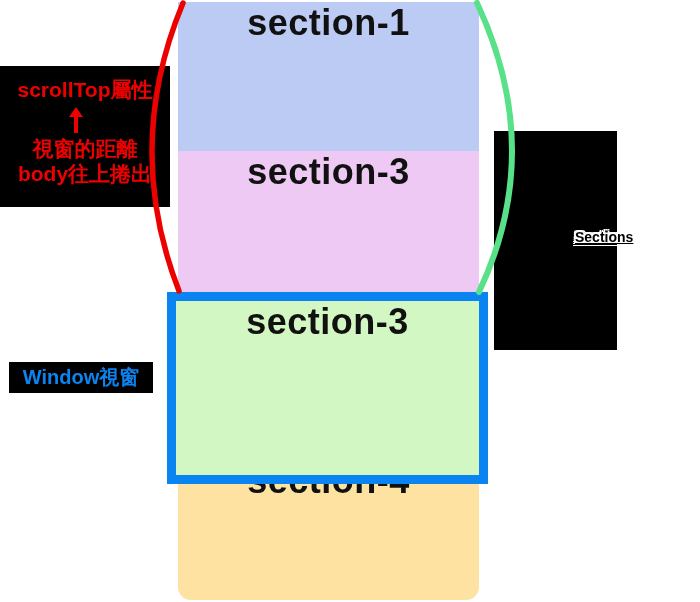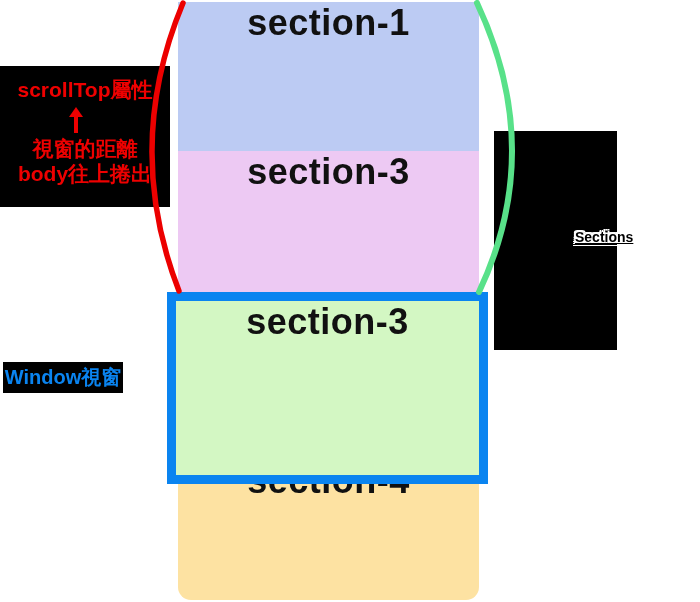--- a/index.html
+++ b/index.html
@@ -28,21 +28,21 @@
   .note-line{
     color:var(--annotation-text,#ee0000);font-weight:bold;font-size:21px;
     line-height:25px;white-space:nowrap;
   }
   .arrow-up{margin:5px 18px 3px 0;display:flex;flex-direction:column;align-items:center;}
   .arrow-head{width:0;height:0;border-left:7px solid transparent;border-right:7px solid transparent;
     border-bottom:10px solid var(--annotation-text,#ee0000);}
   .arrow-shaft{width:4px;height:16px;background:var(--annotation-text,#ee0000);}
 
   .window-label{
-    position:absolute;left:3px;top:362px;width:120px;height:31px;
+    position:absolute;left:9px;top:362px;width:144px;height:31px;
     background:var(--annotation-bg,#000);z-index:3;
     display:flex;align-items:center;justify-content:center;
   }
   .window-label span{color:var(--window-label-text,#0a84f0);font-weight:bold;font-size:20px;white-space:nowrap;}
 
   .right-box{position:absolute;left:494px;top:131px;width:123px;height:219px;background:var(--annotation-bg,#000);z-index:1;}
   .right-label{
     position:absolute;left:575px;top:229px;z-index:4;
     font-weight:bold;font-size:14px;white-space:nowrap;
     color:var(--right-label-text,#000000);

